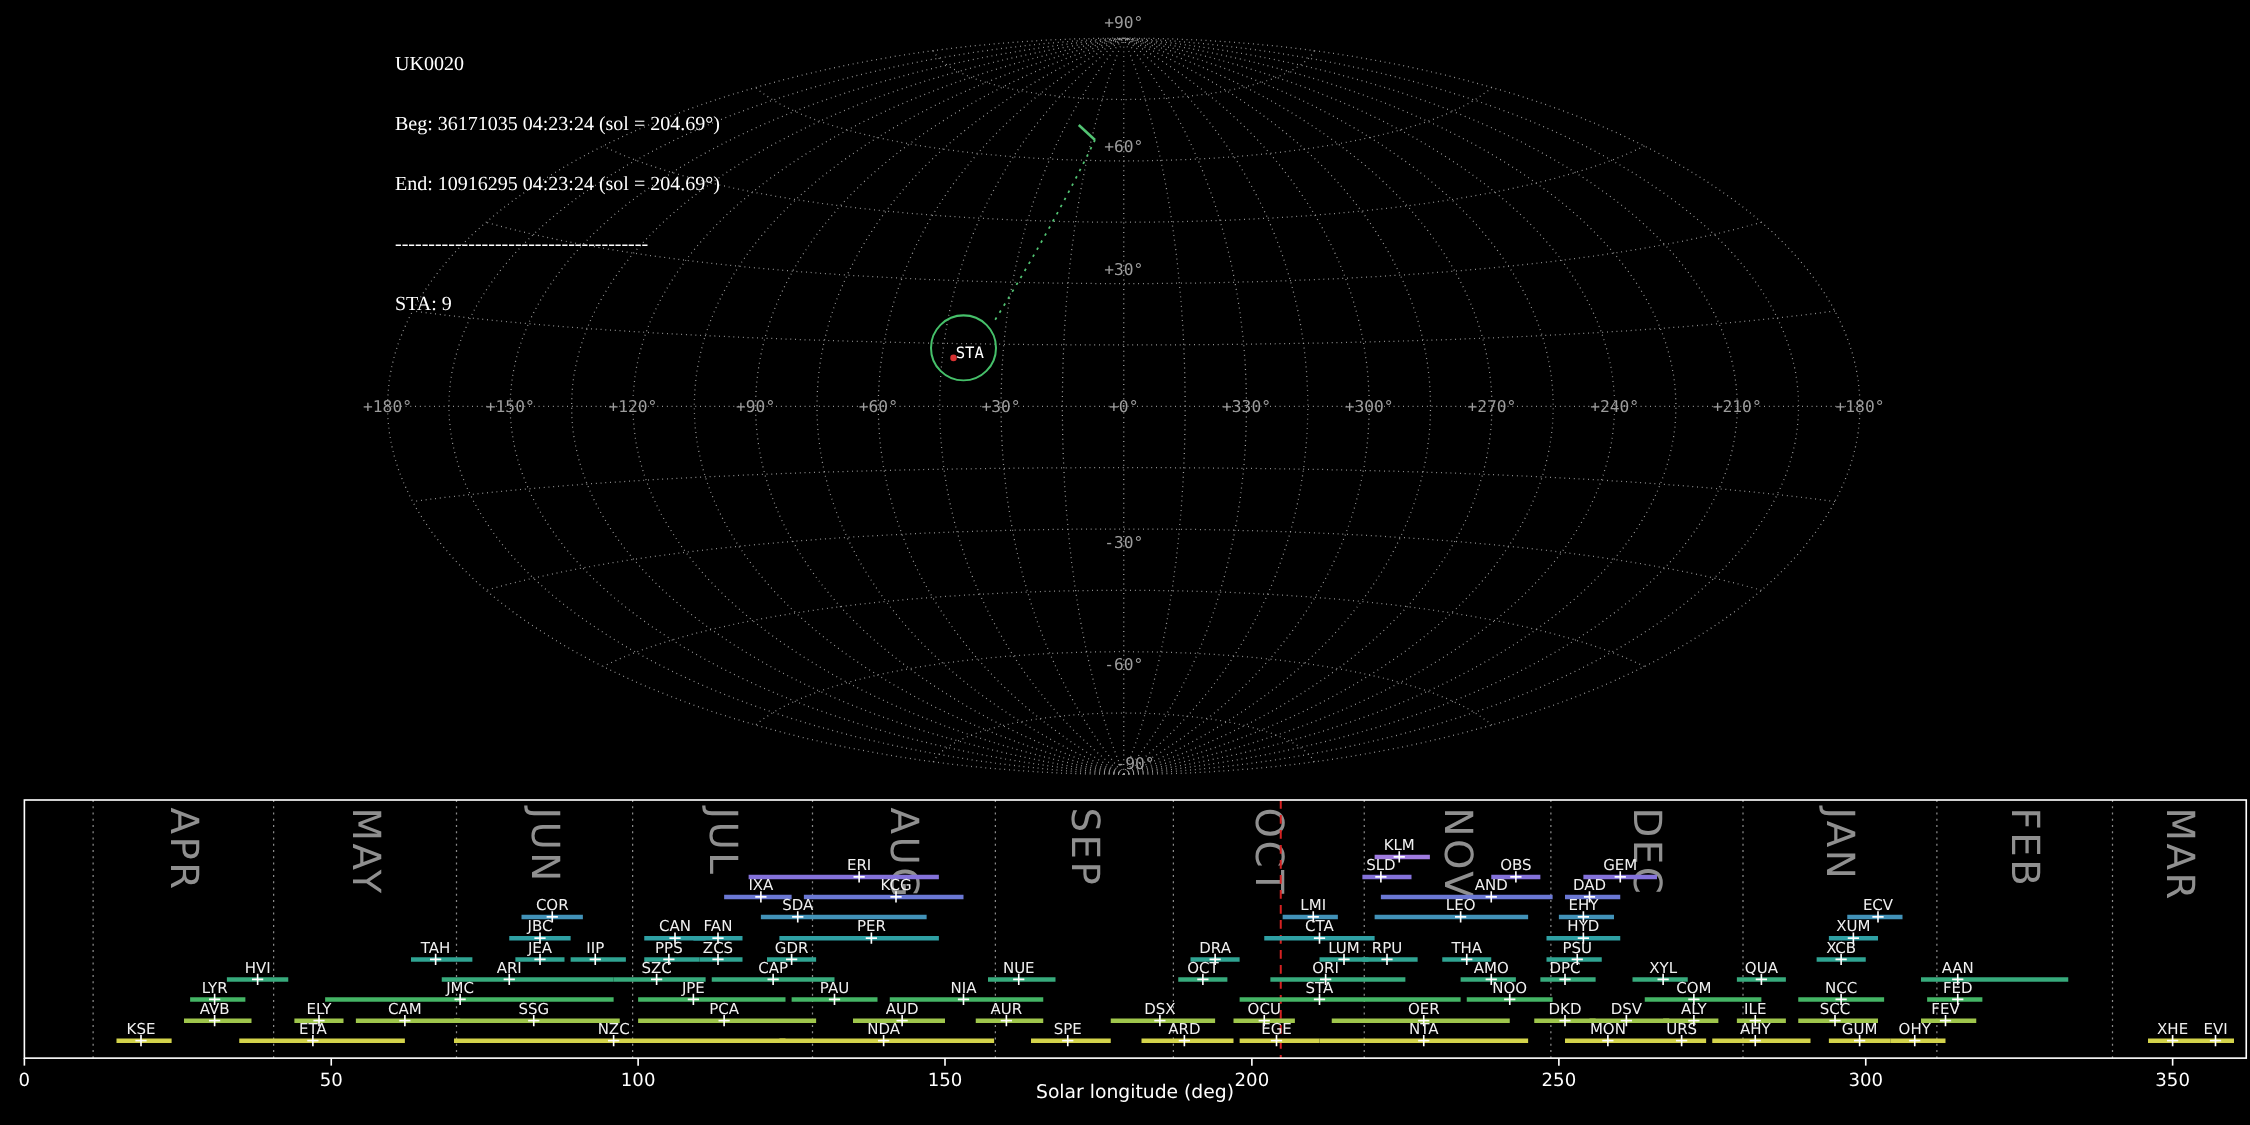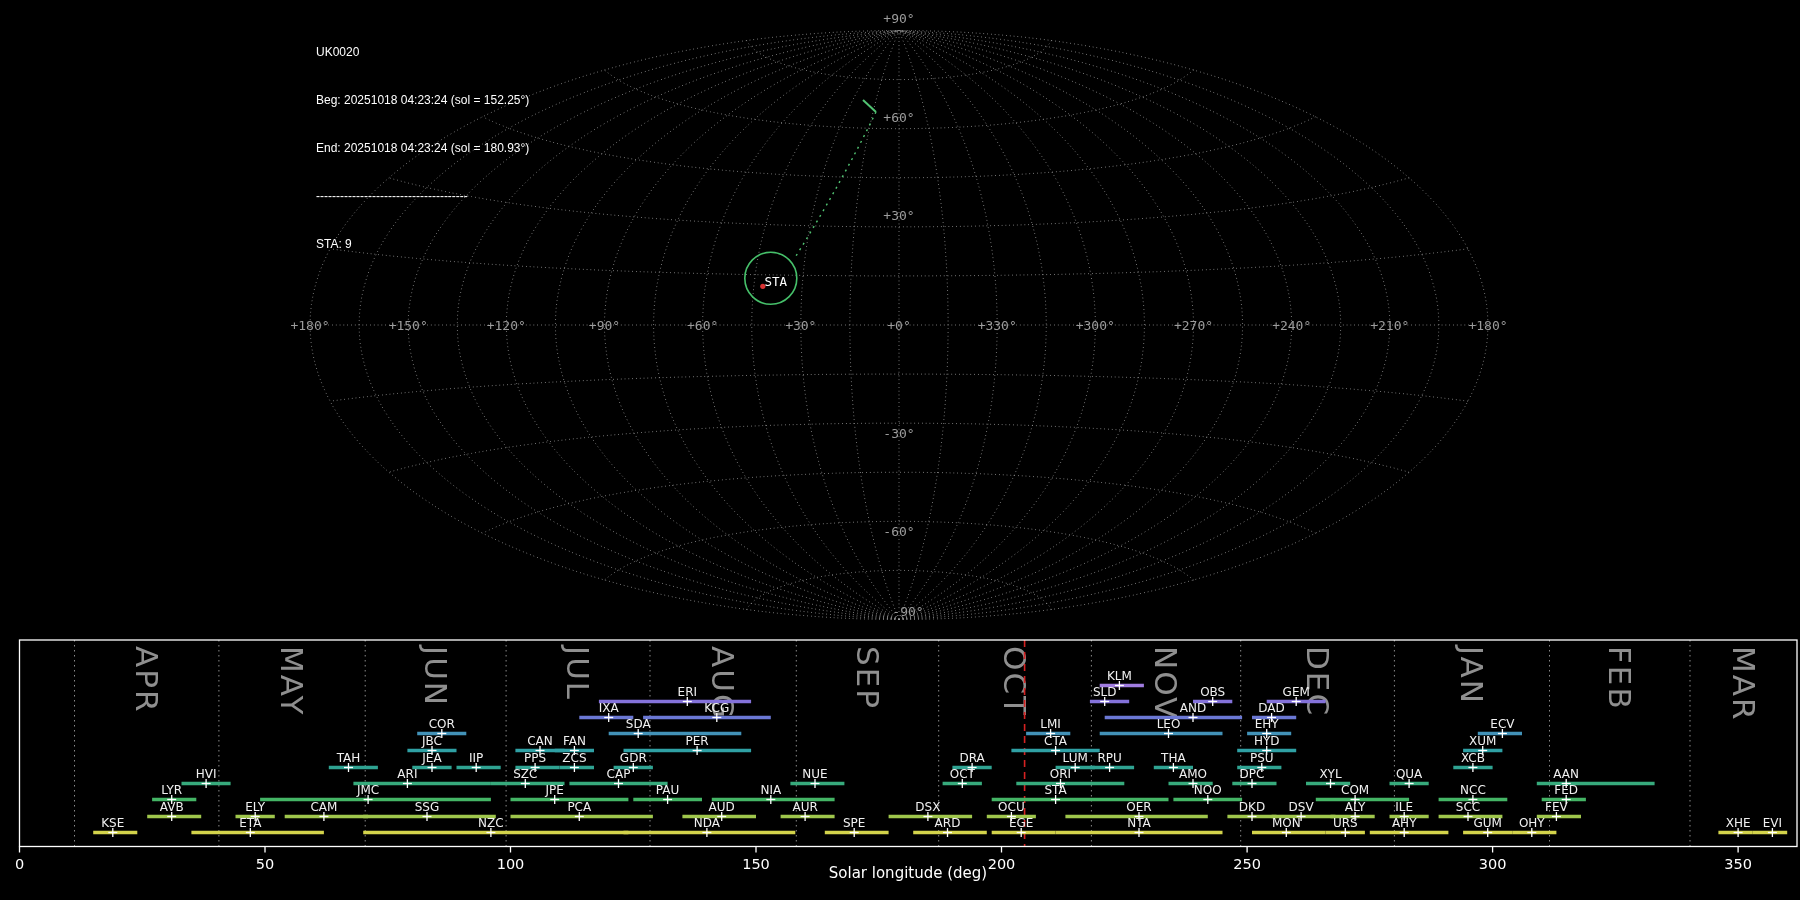--- a/index.html
+++ b/index.html
@@ -4,40 +4,40 @@
 <style>
   * { margin:0; padding:0; box-sizing:border-box; }
   html,body { background:#000; }
   body {
     width:1800px; height:900px; overflow:hidden; position:relative;
     font-family:"DejaVu Sans", sans-serif;
   }
   .page { position:absolute; inset:0; }
   .header {
     position:absolute; left:316px; top:12px; color:#ffffff;
-    font-family:Liberation Sans, sans-serif;
-    font-size:12px; line-height:16px; white-space:pre; z-index:5;
+    font-family:Liberation Serif, serif;
+    font-size:16px; line-height:16px; white-space:pre; z-index:5;
   }
   svg { position:absolute; left:0; display:block; }
   #sky { top:0; }
   #timeline { top:630px; }
   #xlabel {
     fill:#ffffff; font-family:"DejaVu Sans", sans-serif;
     font-size:15px; text-anchor:middle;
   }
 </style>
 </head>
 <body>
 
 <div class="page">
 
   <div class="header">
     <div>UK0020</div>
-    <div>Beg: 20251018 04:23:24 (sol = 152.25°)</div>
-    <div>End: 20251018 04:23:24 (sol = 180.93°)</div>
+    <div>Beg: 36171035 04:23:24 (sol = 204.69°)</div>
+    <div>End: 10916295 04:23:24 (sol = 204.69°)</div>
     <div>--------------------------------------</div>
     <div>STA: 9</div>
   </div>
 
   <svg id="sky" width="1800" height="640" viewBox="0 0 1800 640">
       <g fill="none" stroke="#cccccc" stroke-width="1" stroke-dasharray="0.7 3.1" opacity="0.8">
         <polyline points="899.0,619.5 919.6,619.3 940.1,618.8 960.6,617.9 981.0,616.6 1001.3,615.0 1021.5,613.1 1041.5,610.8 1061.4,608.1 1081.0,605.1 1100.4,601.7 1119.6,598.1 1138.6,594.0 1157.2,589.7 1175.5,585.0 1193.5,580.0 1211.1,574.8 1228.4,569.2 1245.2,563.3 1261.6,557.1 1277.6,550.6 1293.1,543.9 1308.2,536.8 1322.7,529.6 1336.7,522.1 1350.2,514.3 1363.1,506.3 1375.5,498.1 1387.3,489.7 1398.5,481.1 1409.1,472.3 1419.1,463.3 1428.4,454.1 1437.1,444.8 1445.1,435.3 1452.5,425.7 1459.2,416.0 1465.2,406.2 1470.5,396.2 1475.1,386.2 1479.1,376.1 1482.3,366.0 1484.8,355.8 1486.6,345.5 1487.6,335.3 1488.0,325.0 1487.6,314.7 1486.6,304.5 1484.8,294.2 1482.3,284.0 1479.1,273.9 1475.1,263.8 1470.5,253.8 1465.2,243.8 1459.2,234.0 1452.5,224.3 1445.1,214.7 1437.1,205.2 1428.4,195.9 1419.1,186.7 1409.1,177.8 1398.5,168.9 1387.3,160.3 1375.5,151.9 1363.1,143.7 1350.2,135.7 1336.7,127.9 1322.7,120.4 1308.2,113.2 1293.1,106.1 1277.6,99.4 1261.6,92.9 1245.2,86.7 1228.4,80.8 1211.1,75.2 1193.5,70.0 1175.5,65.0 1157.2,60.3 1138.6,56.0 1119.6,51.9 1100.4,48.3 1081.0,44.9 1061.4,41.9 1041.5,39.2 1021.5,36.9 1001.3,35.0 981.0,33.4 960.6,32.1 940.1,31.2 919.6,30.7 899.0,30.5"></polyline>
         <polyline points="899.0,619.5 919.3,618.5 939.5,617.1 959.5,615.4 979.3,613.3 999.0,610.9 1018.4,608.2 1037.5,605.1 1056.4,601.8 1075.0,598.1 1093.2,594.1 1111.2,589.9 1128.8,585.3 1146.1,580.5 1162.9,575.3 1179.4,570.0 1195.5,564.3 1211.2,558.4 1226.4,552.3 1241.2,545.9 1255.5,539.3 1269.4,532.5 1282.8,525.4 1295.7,518.2 1308.1,510.7 1319.9,503.1 1331.3,495.3 1342.1,487.4 1352.4,479.2 1362.1,470.9 1371.3,462.5 1379.9,454.0 1387.9,445.3 1395.4,436.5 1402.3,427.6 1408.6,418.5 1414.4,409.4 1419.5,400.3 1424.0,391.0 1428.0,381.7 1431.3,372.3 1434.0,362.9 1436.2,353.5 1437.7,344.0 1438.6,334.5 1438.9,325.0 1438.6,315.5 1437.7,306.0 1436.2,296.5 1434.0,287.1 1431.3,277.7 1428.0,268.3 1424.0,259.0 1419.5,249.7 1414.4,240.6 1408.6,231.5 1402.3,222.4 1395.4,213.5 1387.9,204.7 1379.9,196.0 1371.3,187.5 1362.1,179.1 1352.4,170.8 1342.1,162.6 1331.3,154.7 1319.9,146.9 1308.1,139.3 1295.7,131.8 1282.8,124.6 1269.4,117.5 1255.5,110.7 1241.2,104.1 1226.4,97.7 1211.2,91.6 1195.5,85.7 1179.4,80.0 1162.9,74.7 1146.1,69.5 1128.8,64.7 1111.2,60.1 1093.2,55.9 1075.0,51.9 1056.4,48.2 1037.5,44.9 1018.4,41.8 999.0,39.1 979.3,36.7 959.5,34.6 939.5,32.9 919.3,31.5 899.0,30.5"></polyline>
         <polyline points="899.0,619.5 918.7,617.6 938.2,615.5 957.5,612.9 976.4,610.1 995.1,607.0 1013.4,603.6 1031.4,599.9 1049.1,595.9 1066.4,591.7 1083.3,587.2 1099.9,582.4 1116.1,577.4 1131.9,572.1 1147.2,566.7 1162.2,561.0 1176.7,555.0 1190.8,548.9 1204.5,542.6 1217.7,536.1 1230.4,529.4 1242.7,522.6 1254.5,515.6 1265.9,508.4 1276.8,501.1 1287.2,493.6 1297.1,486.0 1306.5,478.3 1315.4,470.4 1323.9,462.4 1331.8,454.3 1339.3,446.2 1346.2,437.9 1352.6,429.5 1358.5,421.1 1364.0,412.6 1368.9,404.0 1373.3,395.4 1377.1,386.7 1380.5,378.0 1383.4,369.2 1385.7,360.4 1387.5,351.6 1388.8,342.7 1389.6,333.9 1389.8,325.0 1389.6,316.1 1388.8,307.3 1387.5,298.4 1385.7,289.6 1383.4,280.8 1380.5,272.0 1377.1,263.3 1373.3,254.6 1368.9,246.0 1364.0,237.4 1358.5,228.9 1352.6,220.5 1346.2,212.1 1339.3,203.8 1331.8,195.7 1323.9,187.6 1315.4,179.6 1306.5,171.7 1297.1,164.0 1287.2,156.4 1276.8,148.9 1265.9,141.6 1254.5,134.4 1242.7,127.4 1230.4,120.6 1217.7,113.9 1204.5,107.4 1190.8,101.1 1176.7,95.0 1162.2,89.0 1147.2,83.3 1131.9,77.9 1116.1,72.6 1099.9,67.6 1083.3,62.8 1066.4,58.3 1049.1,54.1 1031.4,50.1 1013.4,46.4 995.1,43.0 976.4,39.9 957.5,37.1 938.2,34.5 918.7,32.4 899.0,30.5"></polyline>
         <polyline points="899.0,619.5 917.8,616.8 936.3,613.9 954.5,610.7 972.3,607.1 989.7,603.4 1006.7,599.3 1023.4,595.0 1039.7,590.5 1055.6,585.8 1071.0,580.8 1086.1,575.6 1100.8,570.3 1115.0,564.7 1128.8,558.9 1142.2,553.0 1155.2,546.9 1167.7,540.6 1179.9,534.2 1191.5,527.6 1202.8,520.9 1213.6,514.1 1223.9,507.1 1233.9,500.0 1243.4,492.8 1252.4,485.5 1261.0,478.1 1269.2,470.6 1276.9,463.0 1284.2,455.3 1291.1,447.5 1297.5,439.7 1303.4,431.8 1309.0,423.8 1314.0,415.8 1318.7,407.7 1322.9,399.5 1326.6,391.4 1329.9,383.1 1332.8,374.9 1335.2,366.6 1337.2,358.3 1338.8,350.0 1339.9,341.7 1340.5,333.3 1340.8,325.0 1340.5,316.7 1339.9,308.3 1338.8,300.0 1337.2,291.7 1335.2,283.4 1332.8,275.1 1329.9,266.9 1326.6,258.6 1322.9,250.5 1318.7,242.3 1314.0,234.2 1309.0,226.2 1303.4,218.2 1297.5,210.3 1291.1,202.5 1284.2,194.7 1276.9,187.0 1269.2,179.4 1261.0,171.9 1252.4,164.5 1243.4,157.2 1233.9,150.0 1223.9,142.9 1213.6,135.9 1202.8,129.1 1191.5,122.4 1179.9,115.8 1167.7,109.4 1155.2,103.1 1142.2,97.0 1128.8,91.1 1115.0,85.3 1100.8,79.7 1086.1,74.4 1071.0,69.2 1055.6,64.2 1039.7,59.5 1023.4,55.0 1006.7,50.7 989.7,46.6 972.3,42.9 954.5,39.3 936.3,36.1 917.8,33.2 899.0,30.5"></polyline>

